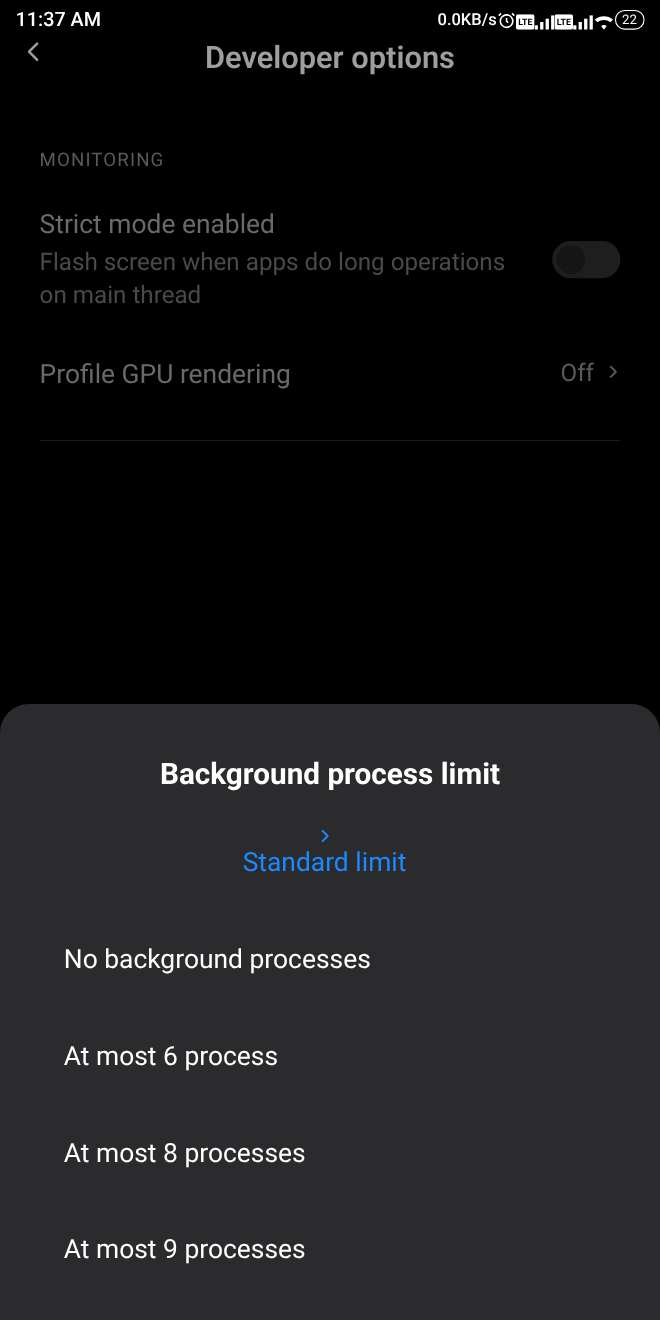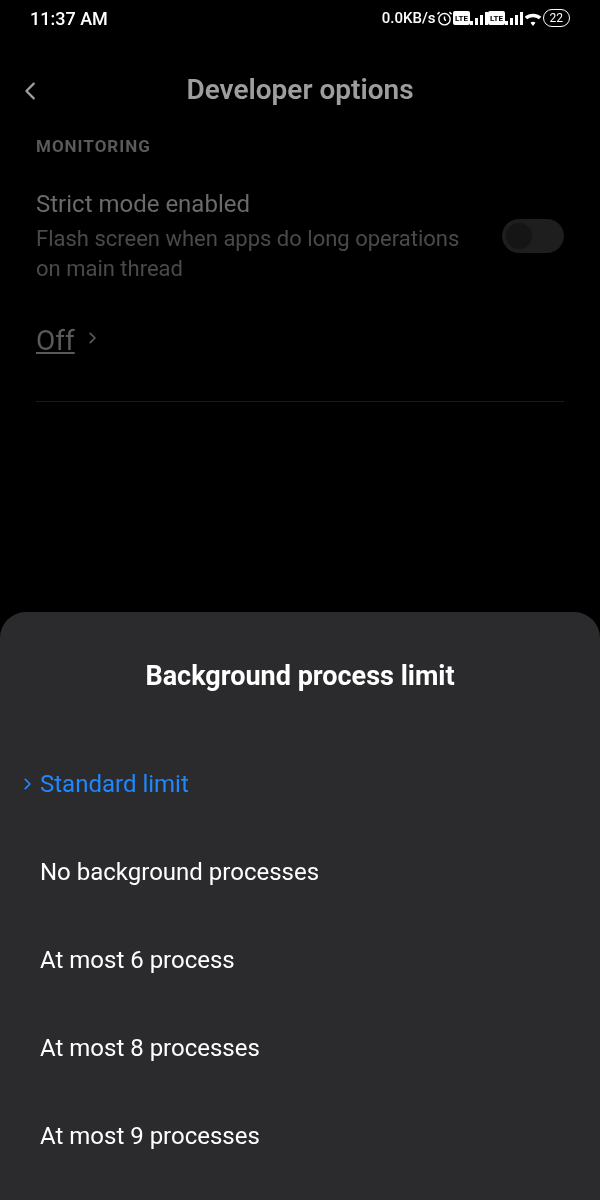--- a/index.html
+++ b/index.html
@@ -10,73 +10,73 @@
     font-family: -apple-system, Roboto, "Helvetica Neue", Arial, sans-serif;
     color: #fff;
     overflow: hidden;
     position: relative;
   }
   .status-bar {
     height: 36px;
     display: flex;
     justify-content: space-between;
     align-items: center;
-    padding: 0 30px;
+    padding: 0 14px;
     font-size: 18px;
     font-weight: 500;
     color: #fff;
   }
   .status-right {
     display: flex;
-    align-items: center;
+    align-items: flex-end;
     gap: 0;
     font-size: 15px;
   }
   .status-icon { display: inline-flex; align-items: center; }
   .battery-pill {
     border: 1.5px solid #fff;
     border-radius: 10px;
     padding: 0 6px;
     font-size: 12px;
     line-height: 16px;
     font-weight: 400;
   }
 
   .dimmed { position: relative; }
   .header {
     display: flex;
-    align-items: flex-end;
+    align-items: flex-start;
     height: 70px;
     padding: 0 20px;
   }
   .back-arrow { width: 38px; color: #9e9e9e; }
   .title {
     flex: 1;
     text-align: center;
     font-size: 28px;
     font-weight: 600;
     color: #9e9e9e;
     margin-right: 38px;
   }
   .section-header {
     padding: 30px 36px 12px;
     color: #5a5a5a;
     font-size: 17px;
     letter-spacing: 1px;
-    font-weight: bold;
   }
   .setting-row {
     padding: 20px 36px;
     display: flex;
     align-items: center;
+    justify-content: space-between;
   }
   .setting-text { flex: 1; padding-right: 20px; }
   .setting-title { font-size: 24px; color: #6a6a6a; line-height: 1.35; }
   .setting-sub   { font-size: 22px; color: #4a4a4a; margin-top: 4px; line-height: 1.35; }
-  .setting-value { font-size: 28px; color: #5a5a5a; margin-right: 10px; text-decoration: underline; }
+  .setting-value { font-size: 22px; color: #5a5a5a; margin-right: 10px; }
   .chevron { color: #5a5a5a; }
   .toggle {
     width: 62px; height: 34px;
     background: #1e1e1e;
     border-radius: 17px;
     position: relative;
     flex-shrink: 0;
   }
   .toggle::after {
     content: "";
@@ -99,32 +99,31 @@
     border-top-left-radius: 26px;
     border-top-right-radius: 26px;
     padding-top: 48px;
     padding-bottom: 20px;
   }
   .sheet-title {
     text-align: center;
     font-size: 27px;
     font-weight: 700;
     color: #fff;
-    margin-bottom: 48px;
   }
   .option {
     display: flex;
     align-items: center;
     padding: 30px 24px;
     font-size: 24px;
     color: #fff;
   }
-  .option.selected { color: #1e88ff; padding-left: 14px; }
+  .option.selected { color: #1e88ff; padding-left: 14px; flex-direction: column; }
   .option .chev-sel { width: 26px; display: inline-flex; justify-content: center; margin-right: 0; }
-  .option:not(.selected) { padding-left: 40px; }
+  .option:not(.selected) { padding-left: 58px; }
 </style>
 </head>
 <body>
 
 <div class="status-bar">
   <span>11:37 AM</span>
   <div class="status-right">
     <span>0.0KB/s</span>
     <span class="status-icon">
       <svg width="17" height="17" viewBox="0 0 24 24" fill="none" stroke="#fff" stroke-width="2">
@@ -183,20 +182,23 @@
 
   <div class="setting-row">
     <div class="setting-text">
       <div class="setting-title">Strict mode enabled</div>
       <div class="setting-sub">Flash screen when apps do long operations on main thread</div>
     </div>
     <div class="toggle"></div>
   </div>
 
   <div class="setting-row">
+    <div class="setting-text">
+      <div class="setting-title">Profile GPU rendering</div>
+    </div>
     <span class="setting-value">Off</span>
     <span class="chevron">
       <svg width="14" height="20" viewBox="0 0 24 24" fill="none" stroke="#5a5a5a" stroke-width="3" stroke-linecap="round" stroke-linejoin="round">
           <polyline points="9 4 17 12 9 20"></polyline>
         </svg>
     </span>
   </div>
 
   <div class="divider"></div>
 </div>

